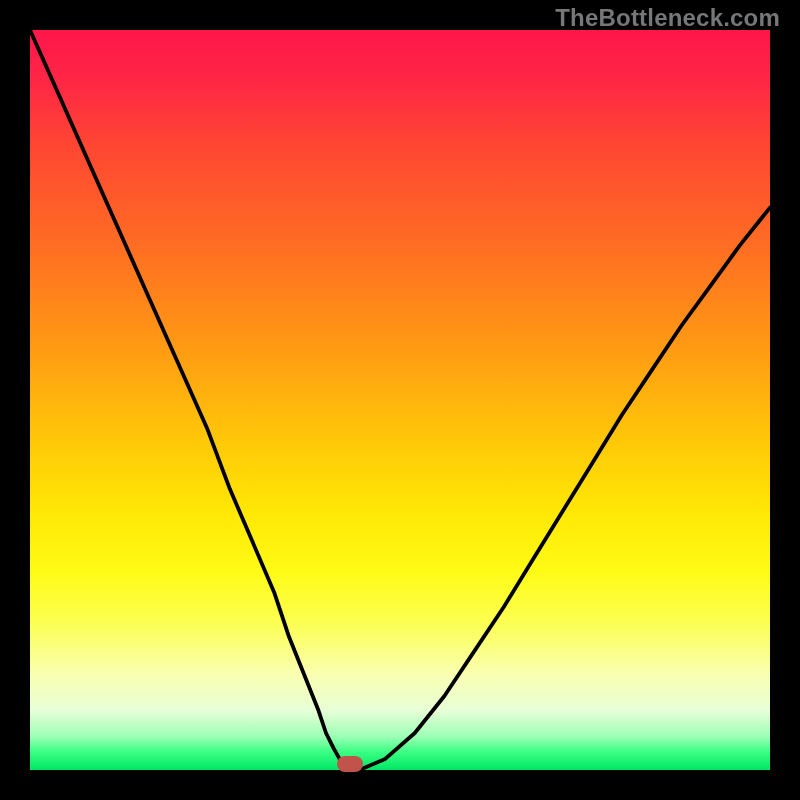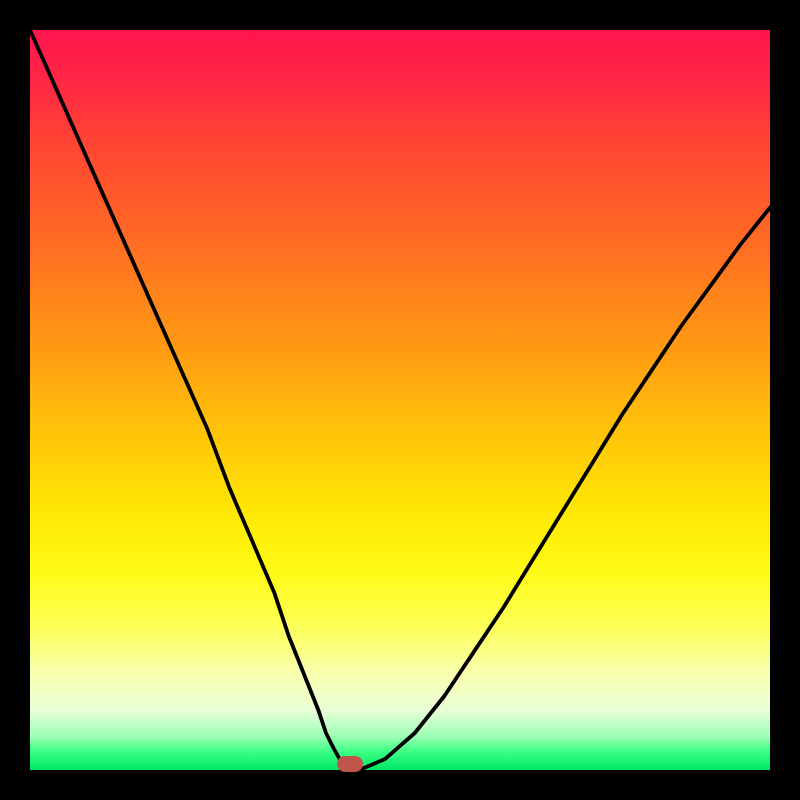--- a/index.html
+++ b/index.html
@@ -20,20 +20,21 @@
     #9cffb5 95.5%,
     #3dff84 97.5%,
     #00e765 100%)}
   svg.curve{position:absolute;left:30px;top:30px;width:740px;height:740px;overflow:visible}
   .marker{position:absolute;width:26px;height:16px;border-radius:8px;background:#c1544a;z-index:5}
 </style>
 </head>
 <body>
 <div class="wrap">
 
+<div class="watermark">TheBottleneck.com</div>
 
 <div class="plot"></div>
 
 <svg class="curve" viewBox="0 0 740 740">
   <path id="curve-path" fill="none" stroke="#000" stroke-width="3.8" stroke-linecap="round" stroke-linejoin="round" d="M0.00 0.00 L29.60 66.60 L59.20 133.20 L88.80 199.80 L118.40 266.40 L148.00 333.00 L177.60 399.60 L199.80 458.80 L222.00 510.60 L244.20 562.40 L259.00 606.80 L273.80 643.80 L288.60 680.80 L296.00 703.00 L303.40 717.80 L310.80 731.12 L325.60 740.00 L329.30 740.00 L355.20 728.90 L384.80 703.00 L414.40 666.00 L444.00 621.60 L473.60 577.20 L503.20 529.10 L532.80 481.00 L562.40 432.90 L592.00 384.80 L621.60 340.40 L651.20 296.00 L680.80 255.30 L710.40 214.60 L740.00 177.60"></path>
 </svg>
 
 <div class="marker" id="marker" style="left: 336.68px; top: 756.08px;"></div>
 
 </div>

